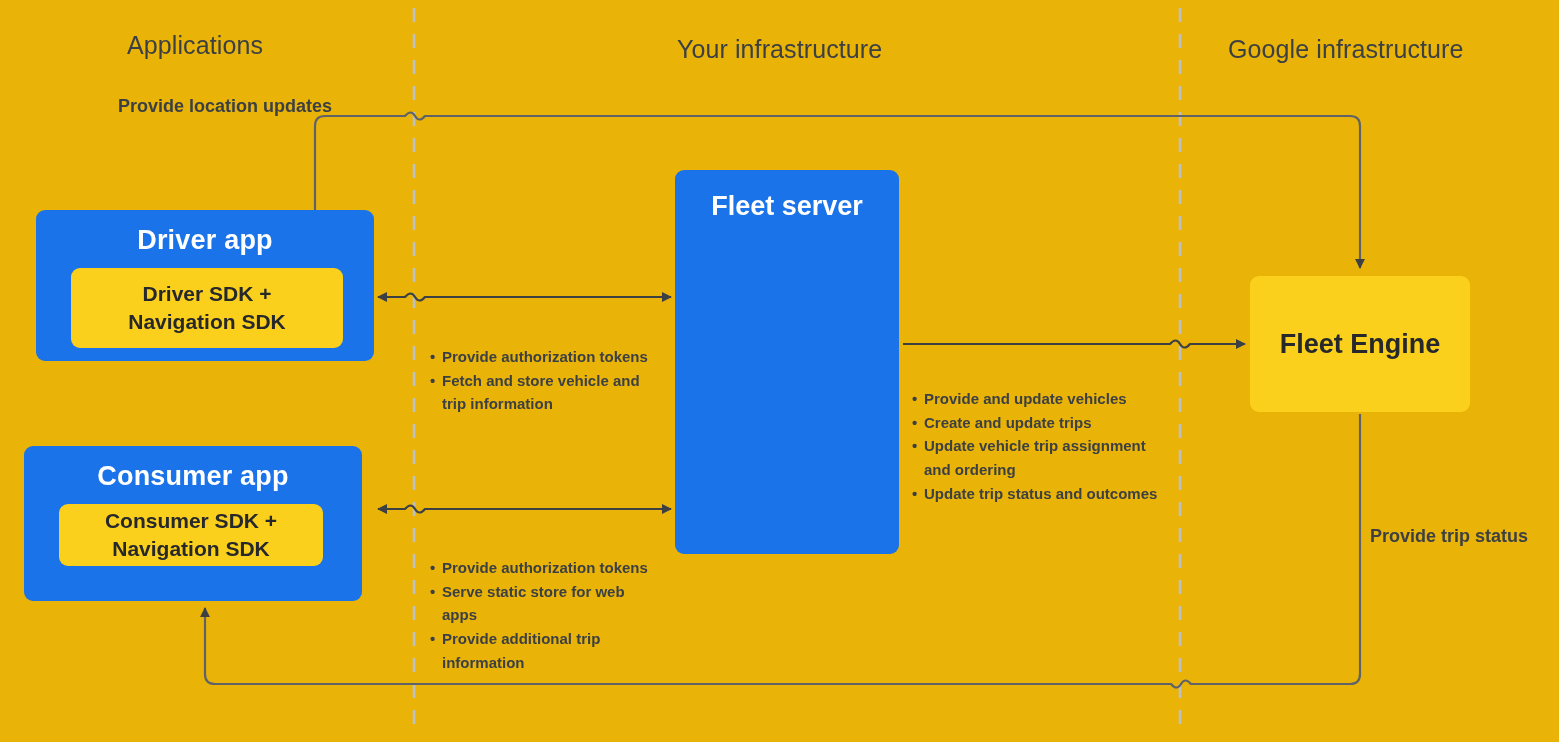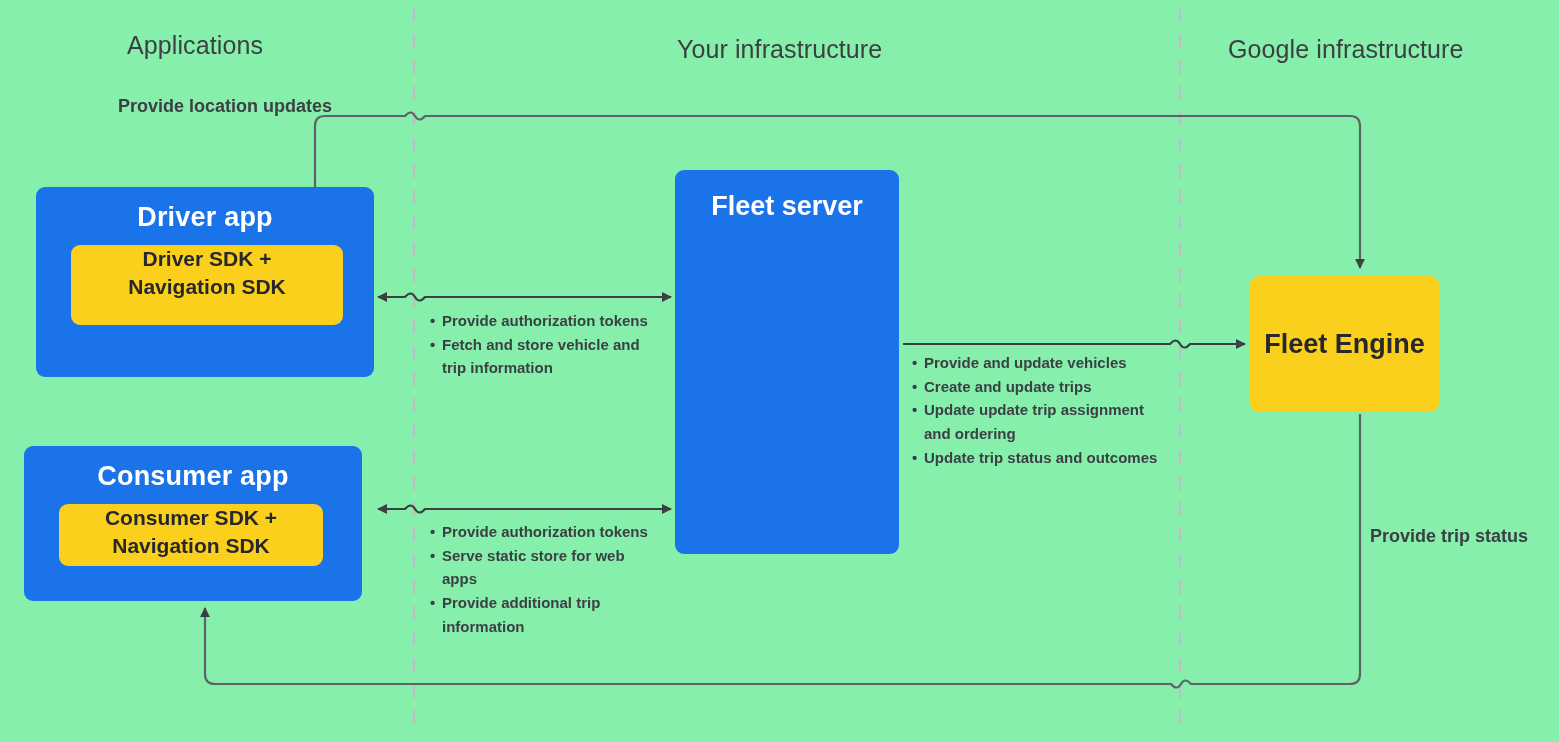--- a/index.html
+++ b/index.html
@@ -8,21 +8,21 @@
     background: #ffffff;
   }
   body {
     font-family: "Liberation Sans", "DejaVu Sans", sans-serif;
     -webkit-font-smoothing: antialiased;
   }
   #diagram {
     position: relative;
     width: 1559px;
     height: 742px;
-    background: #86efac;
+    background: #eab308;
     overflow: hidden;
   }
   #wires {
     position: absolute;
     left: 0;
     top: 0;
     width: 1559px;
     height: 742px;
   }
 
@@ -54,31 +54,31 @@
     color: #ffffff;
     font-size: 27px;
     font-weight: bold;
     letter-spacing: 0.2px;
   }
   .sdk-box {
     position: absolute;
     background: #fbd01c;
     border-radius: 9px;
     display: flex;
-    align-items: flex-start;
+    align-items: center;
     justify-content: center;
     text-align: center;
     color: #26282b;
     font-size: 21px;
     font-weight: bold;
     line-height: 1.32;
     box-sizing: border-box;
   }
 
-  #driver-app   { left: 36px;  top: 187px; width: 338px; height: 190px; text-decoration: underline; }
+  #driver-app   { left: 36px;  top: 210px; width: 338px; height: 151px; text-decoration: underline; }
   #driver-app .app-title { top: 15px; }
   #driver-sdk   { left: 35px;  top: 58px;  width: 272px; height: 80px; }
 
   #consumer-app { left: 24px;  top: 446px; width: 338px; height: 155px; }
   #consumer-app .app-title { top: 15px; }
   #consumer-sdk { left: 35px;  top: 58px;  width: 264px; height: 62px; }
 
   
   #server-box {
     position: absolute;
@@ -98,21 +98,21 @@
     color: #ffffff;
     font-size: 27px;
     font-weight: bold;
   }
 
   
   #fleet-engine {
     position: absolute;
     left: 1250px;
     top: 276px;
-    width: 189px;
+    width: 220px;
     height: 136px;
     background: #fbd01c;
     border-radius: 9px;
     display: flex;
     align-items: center;
     justify-content: center;
     color: #26282b;
     font-size: 27px;
     font-weight: bold;
   }
@@ -128,20 +128,21 @@
   #label-location-updates { left: 118px;  top: 96px; }
   #label-trip-status      { left: 1370px; top: 526px; }
 
   
   .bullet-list {
     position: absolute;
     font-size: 15px;
     font-weight: bold;
     color: #3c4043;
     line-height: 1.58;
+    margin-top: 36px;
   }
   .bullet-list .bullet-item {
     position: relative;
     padding-left: 12px;
   }
   .bullet-list .bullet-item::before {
     content: "\2022";
     position: absolute;
     left: 0;
     top: 0;
@@ -217,17 +218,17 @@
 
   <div class="bullet-list" id="list-consumer-server">
       <div class="bullet-item">Provide authorization tokens</div>
       <div class="bullet-item">Serve static store for web apps</div>
       <div class="bullet-item">Provide additional trip information</div>
     </div>
 
   <div class="bullet-list" id="list-server-fleet">
       <div class="bullet-item">Provide and update vehicles</div>
       <div class="bullet-item">Create and update trips</div>
-      <div class="bullet-item">Update update trip assignment and ordering</div>
+      <div class="bullet-item">Update vehicle trip assignment and ordering</div>
       <div class="bullet-item">Update trip status and outcomes</div>
     </div>
 
 </div>
 
 </body></html>

